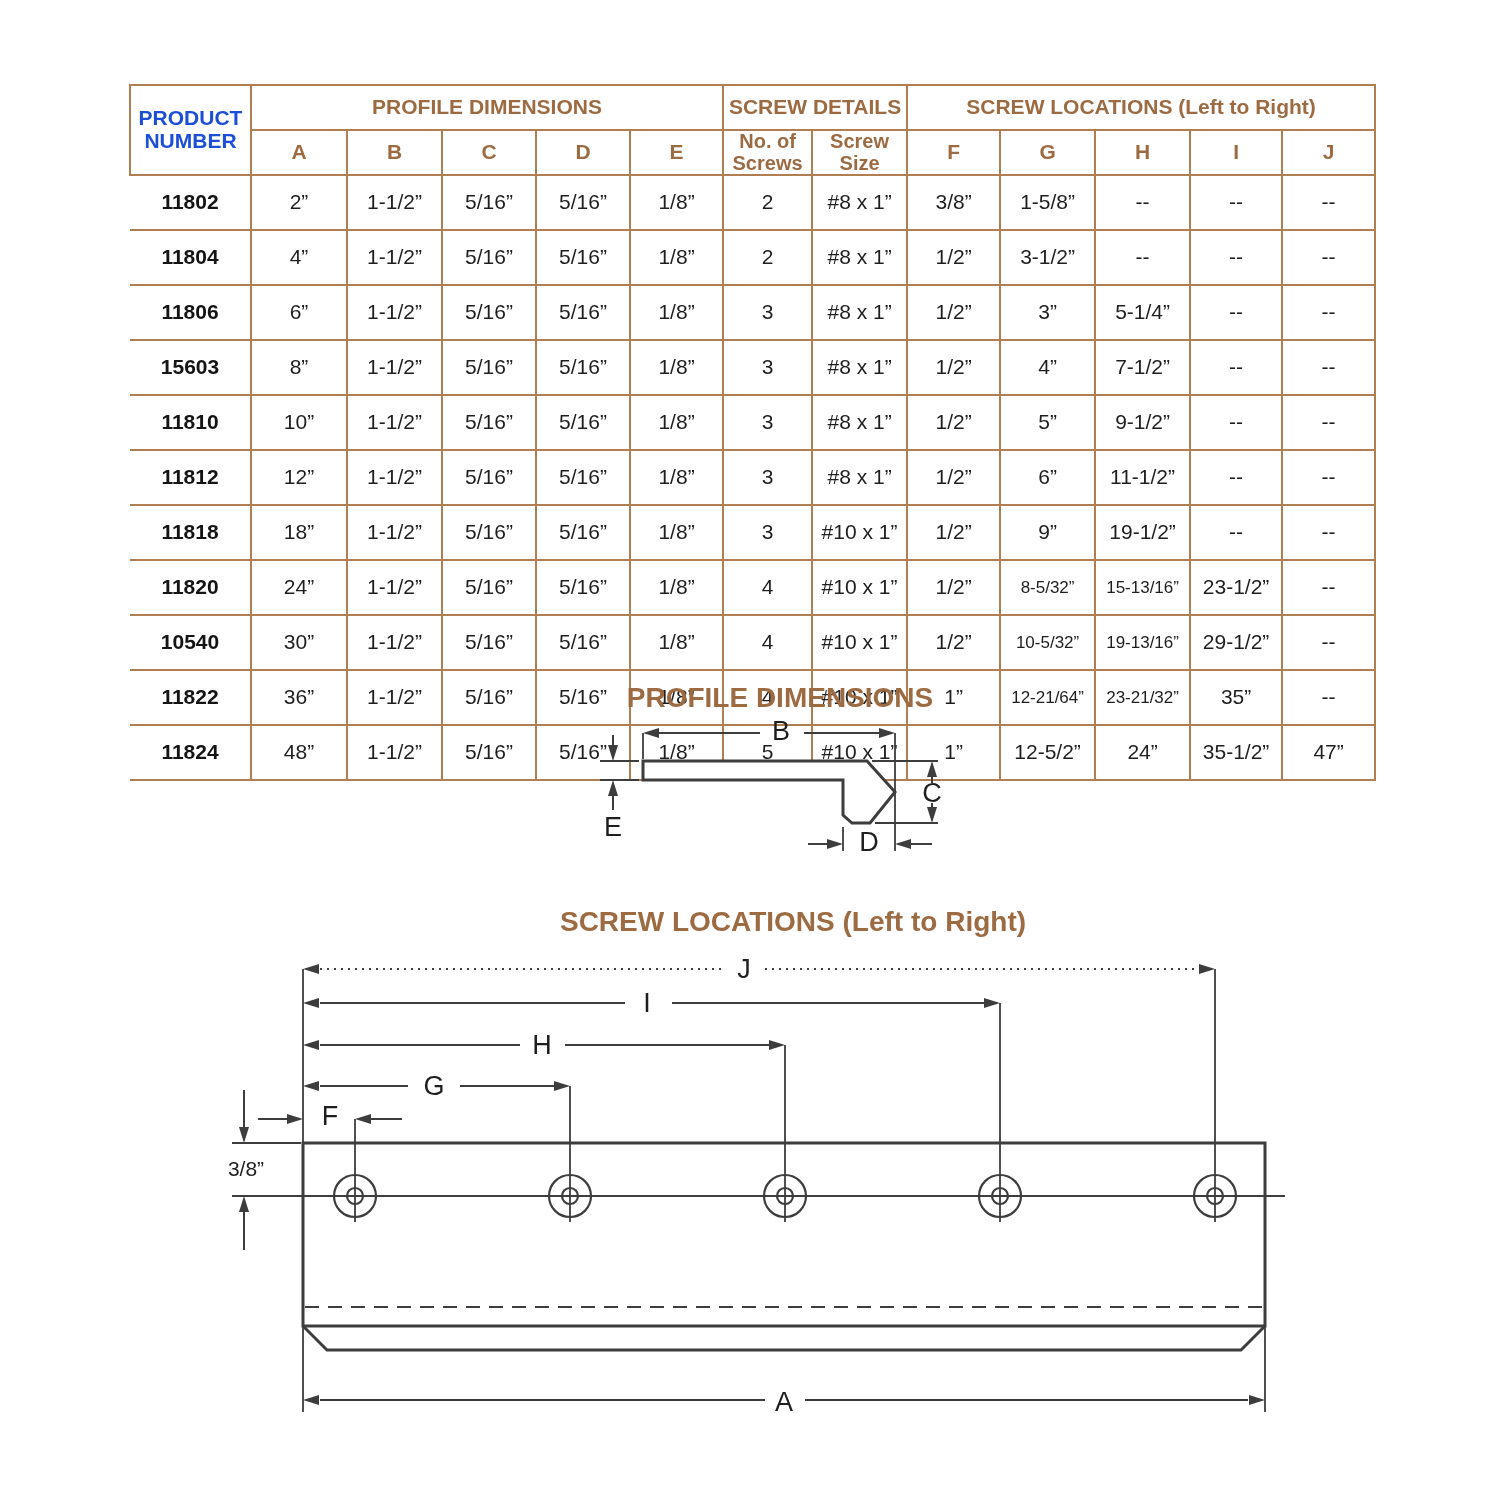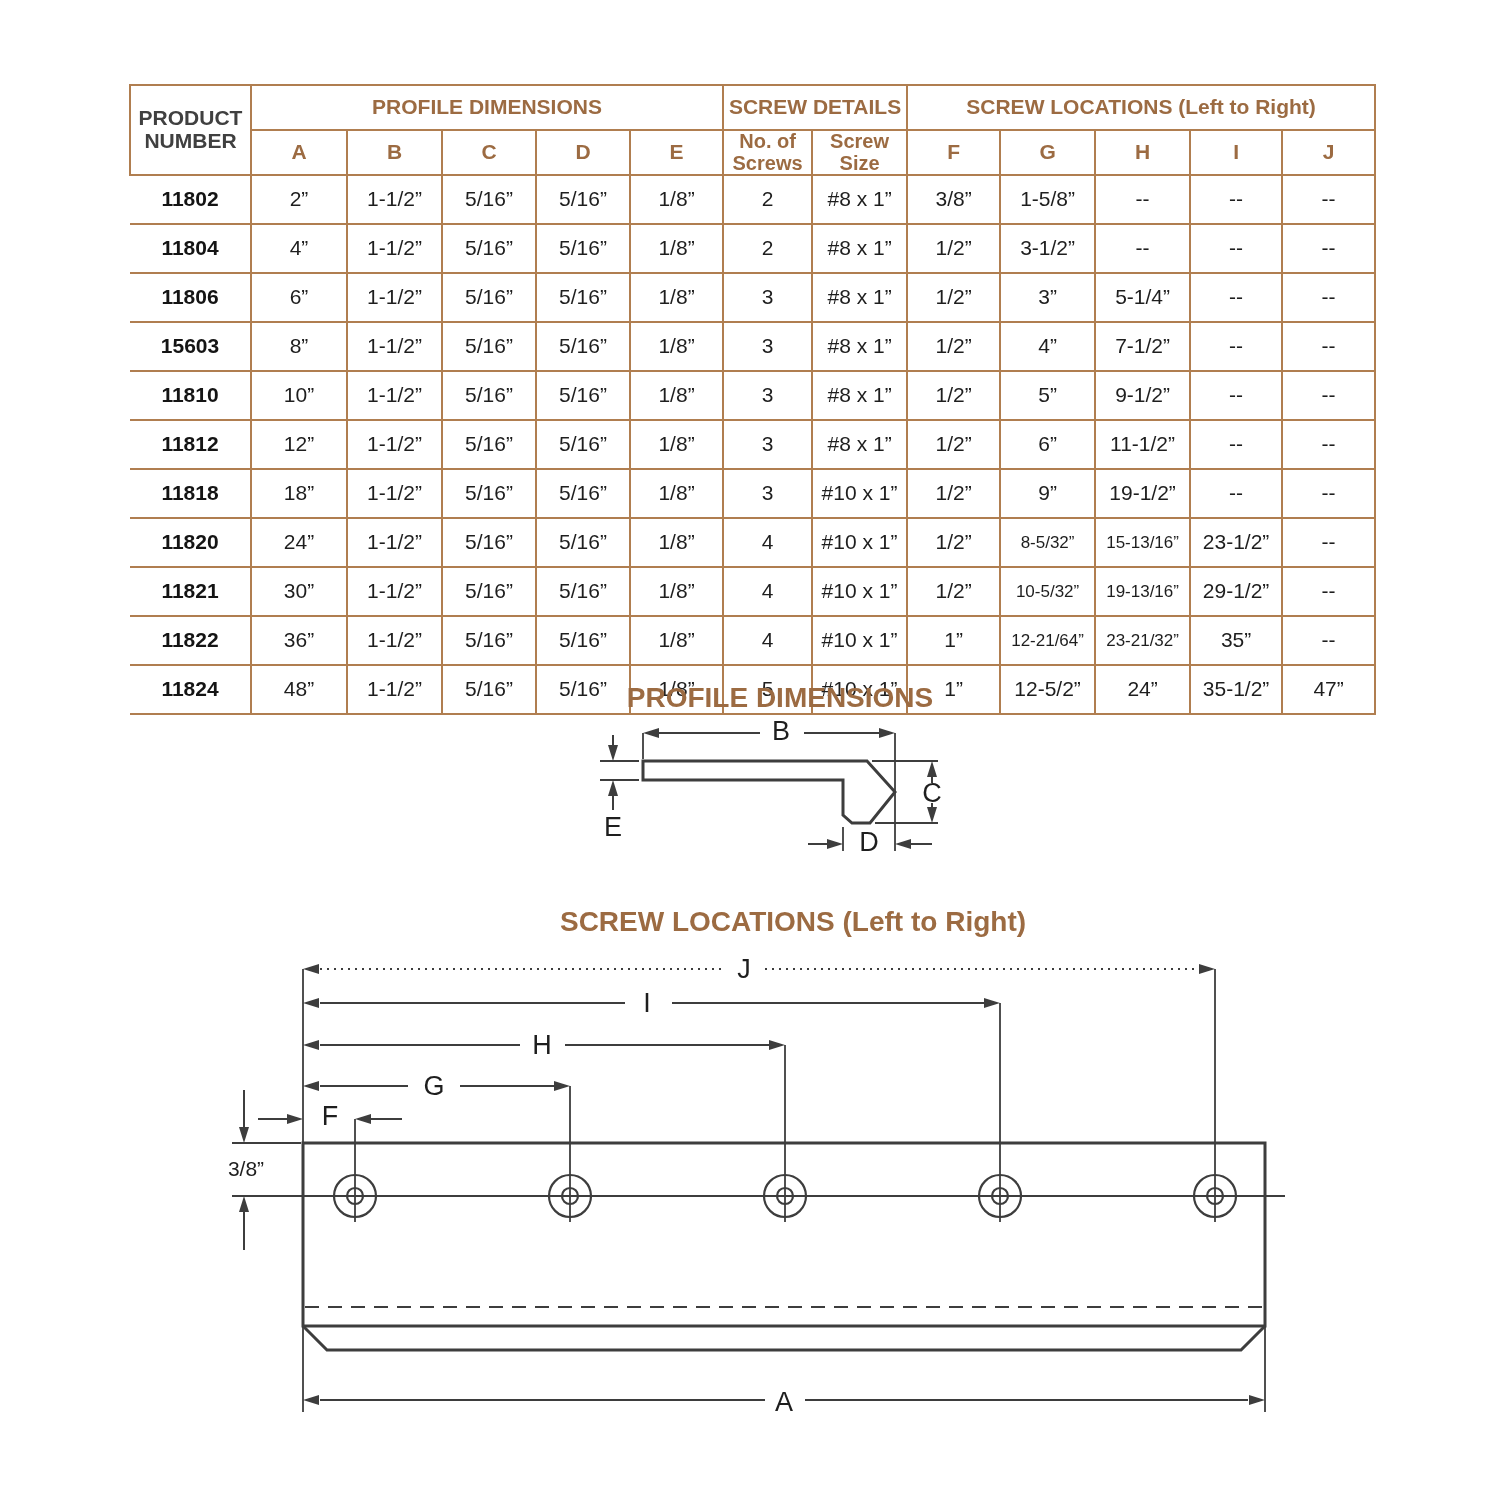--- a/index.html
+++ b/index.html
@@ -8,25 +8,25 @@
 
   
   .table-wrap{position:absolute;left:129px;top:84px;}
   table.spec{border-collapse:collapse;table-layout:fixed;width:1245px;}
   table.spec th,table.spec td{
     border:2.5px solid #b07e50;
     text-align:center;vertical-align:middle;
     padding:0;white-space:pre-line;line-height:1.08;
   }
   th.prod{border-top:none;border-left:none;
-    font-weight:bold;font-size:21px;color:#404040;line-height:1.15;}
+    font-weight:bold;font-size:21px;color:#1d4ed8;line-height:1.15;}
   th.group{font-weight:bold;font-size:21px;color:#9c6b42;height:43px;}
   th.colhead{font-weight:bold;font-size:21px;color:#9c6b42;height:40px;}
   th.colhead.two-line{font-size:20px;line-height:1.08;}
-  tbody tr{height:49px;}
+  tbody tr{height:55px;}
   tbody td{font-size:21px;color:#1e1e1e;}
   tbody td.prodnum{font-weight:bold;border-left:none;color:#141414;}
   tbody td.sm{font-size:17px;border-radius:19px;}
 
   
   .diag-title{position:absolute;text-align:center;font-weight:bold;
     font-size:28px;color:#9c6b42;letter-spacing:0;}
   #profile-title{left:560px;top:682px;width:440px;}
   #screw-title{left:293px;top:906px;width:1000px;}
 
@@ -206,21 +206,21 @@
           <td>1/8”</td>
           <td>4</td>
           <td>#10 x 1”</td>
           <td>1/2”</td>
           <td class="sm">8-5/32”</td>
           <td class="sm">15-13/16”</td>
           <td>23-1/2”</td>
           <td>--</td>
         </tr>
         <tr>
-          <td class="prodnum">11821</td>
+          <td class="prodnum">10540</td>
           <td>30”</td>
           <td>1-1/2”</td>
           <td>5/16”</td>
           <td>5/16”</td>
           <td>1/8”</td>
           <td>4</td>
           <td>#10 x 1”</td>
           <td>1/2”</td>
           <td class="sm">10-5/32”</td>
           <td class="sm">19-13/16”</td>

